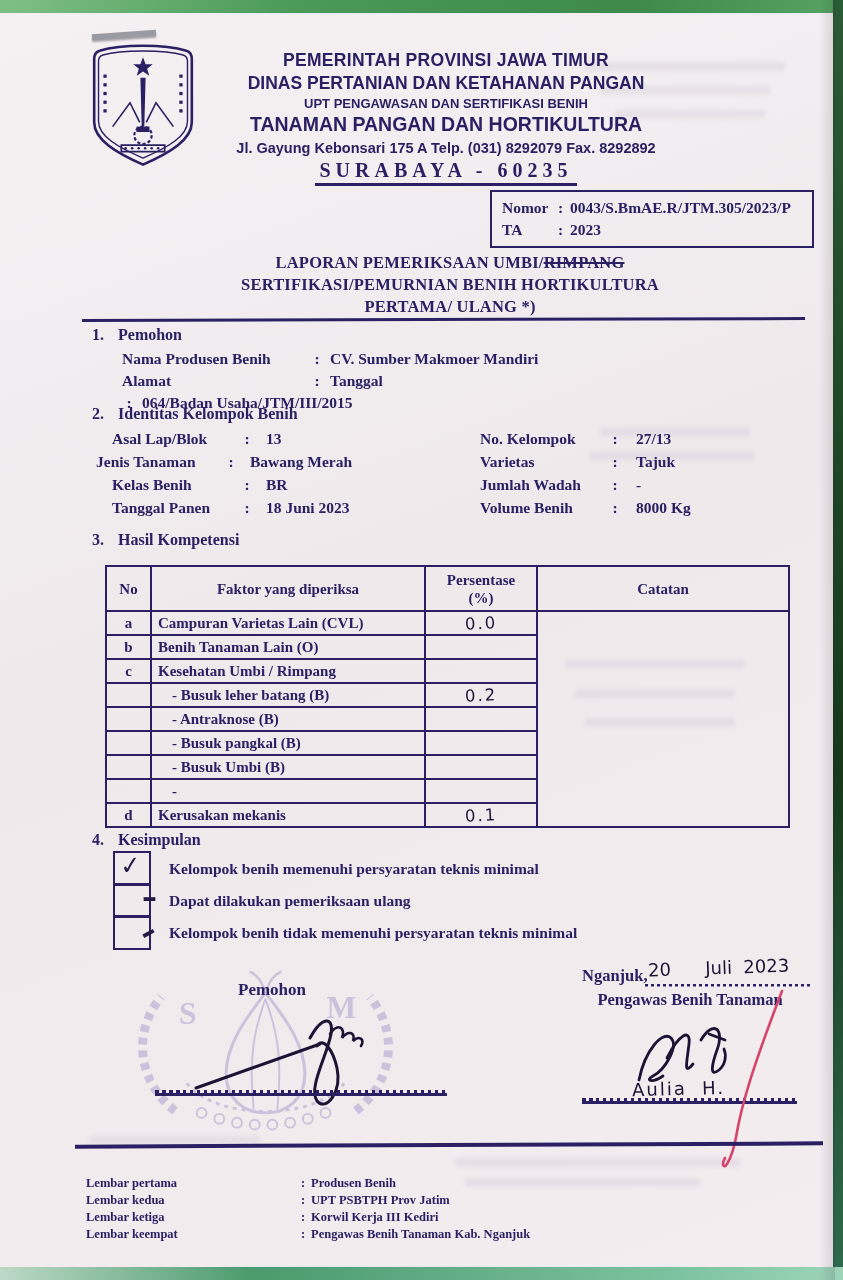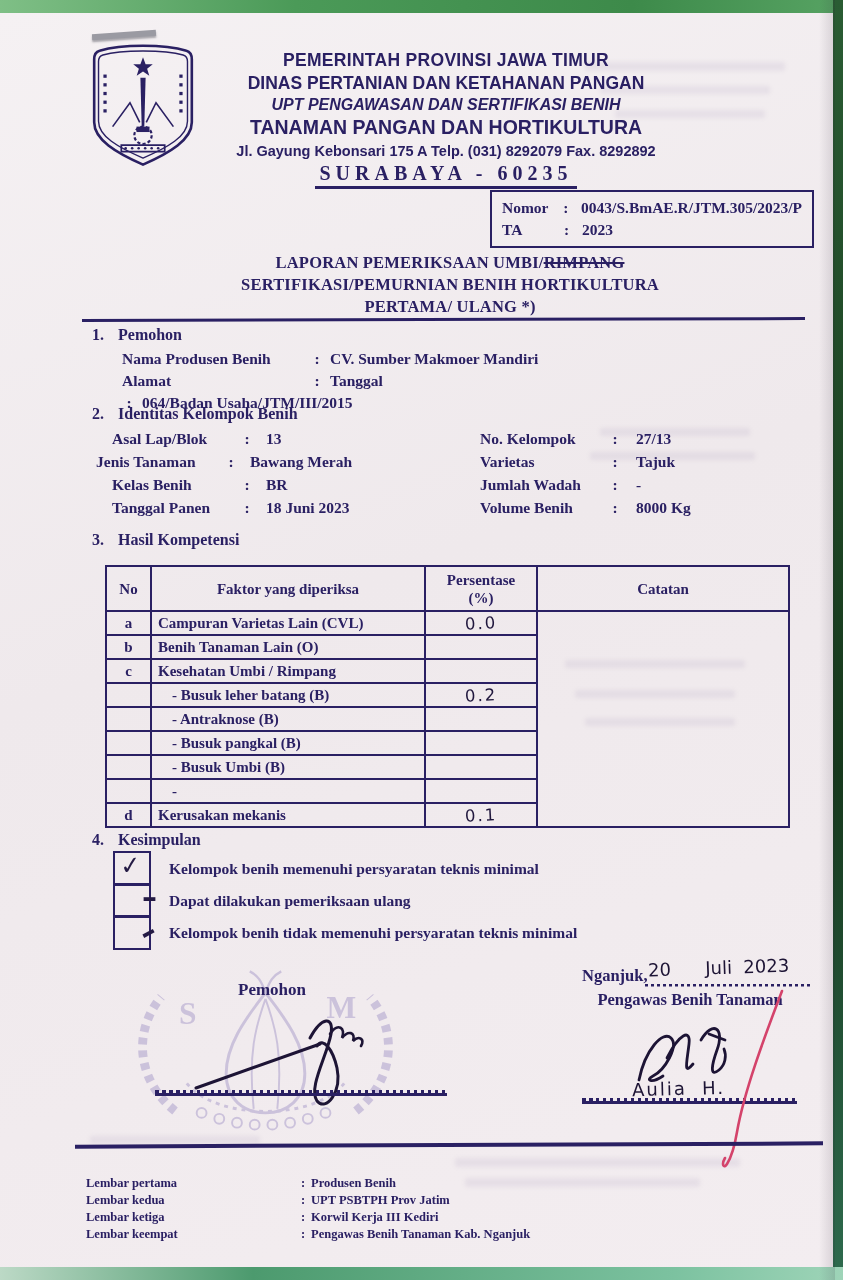--- a/index.html
+++ b/index.html
@@ -21,30 +21,30 @@
                background:linear-gradient(90deg,rgba(0,0,0,0),rgba(40,30,50,.14));}
   .abs{position:absolute;}
   .staple{position:absolute;left:92px;top:32px;width:64px;height:6px;background:#9a9aa2;
           transform:rotate(-4deg);box-shadow:0 2px 2px rgba(90,90,100,.5);}
 
   
   .hdr{position:absolute;left:205px;top:50px;width:482px;text-align:center;color:var(--ink);
        font-family:"Liberation Sans",sans-serif;}
   .hdr-l1{font-size:17.5px;font-weight:600;letter-spacing:.3px;}
   .hdr-l2{font-size:17.5px;font-weight:700;margin-top:2px;}
-  .hdr-l3{font-size:16px;font-weight:700;margin-top:2px;font-style:italic;}
+  .hdr-l3{font-size:13px;font-weight:700;margin-top:2px;}
   .hdr-l4{font-size:19.5px;font-weight:700;margin-top:2px;}
   .hdr-l5{font-size:14.5px;font-weight:600;margin-top:4px;}
   .hdr-city{display:inline-block;font-family:"Liberation Serif",serif;font-size:20px;font-weight:700;
             letter-spacing:5px;margin-top:3px;border-bottom:3px solid var(--ink);padding:0 4px 1px 4px;}
 
   
   .nomorbox{position:absolute;left:490px;top:190px;width:324px;height:58px;border:2.5px solid var(--ink);
             padding:5px 10px;color:var(--ink);font-size:15.5px;font-weight:700;}
-  .nrow{display:flex;line-height:22px;gap:6px;}
+  .nrow{display:flex;line-height:22px;}
   .nlabel{width:56px;}
   .ncolon{width:12px;}
 
   
   .titleblk{position:absolute;left:140px;top:252px;width:620px;text-align:center;color:var(--ink);}
   .titleblk div{font-size:16.5px;font-weight:700;line-height:22px;letter-spacing:.2px;}
   .strike{text-decoration:line-through;text-decoration-thickness:2px;}
   .rule{position:absolute;background:var(--ink);}
 
   

